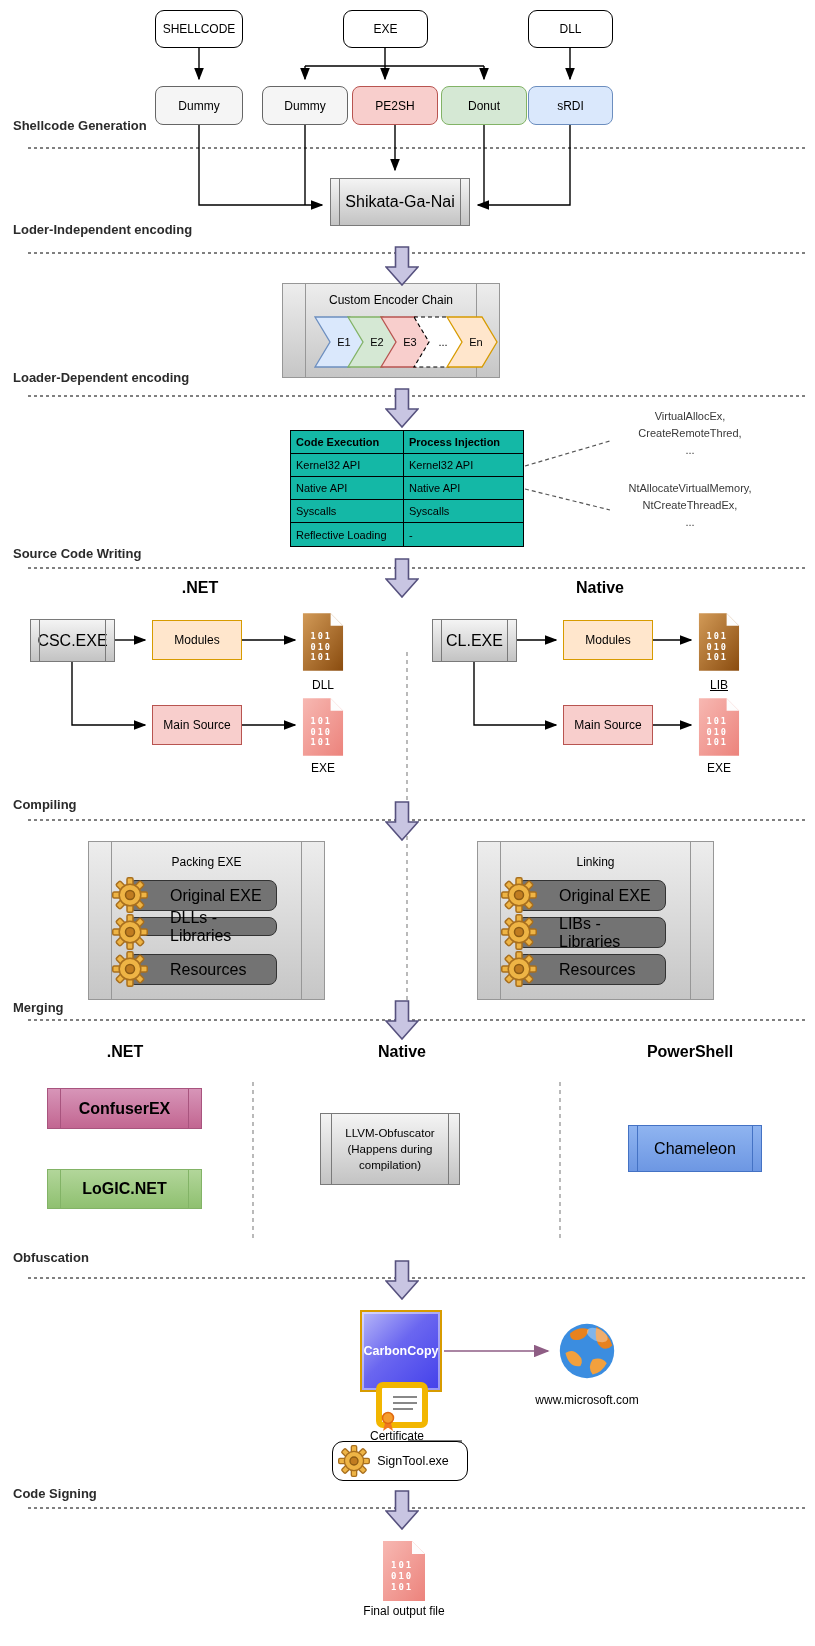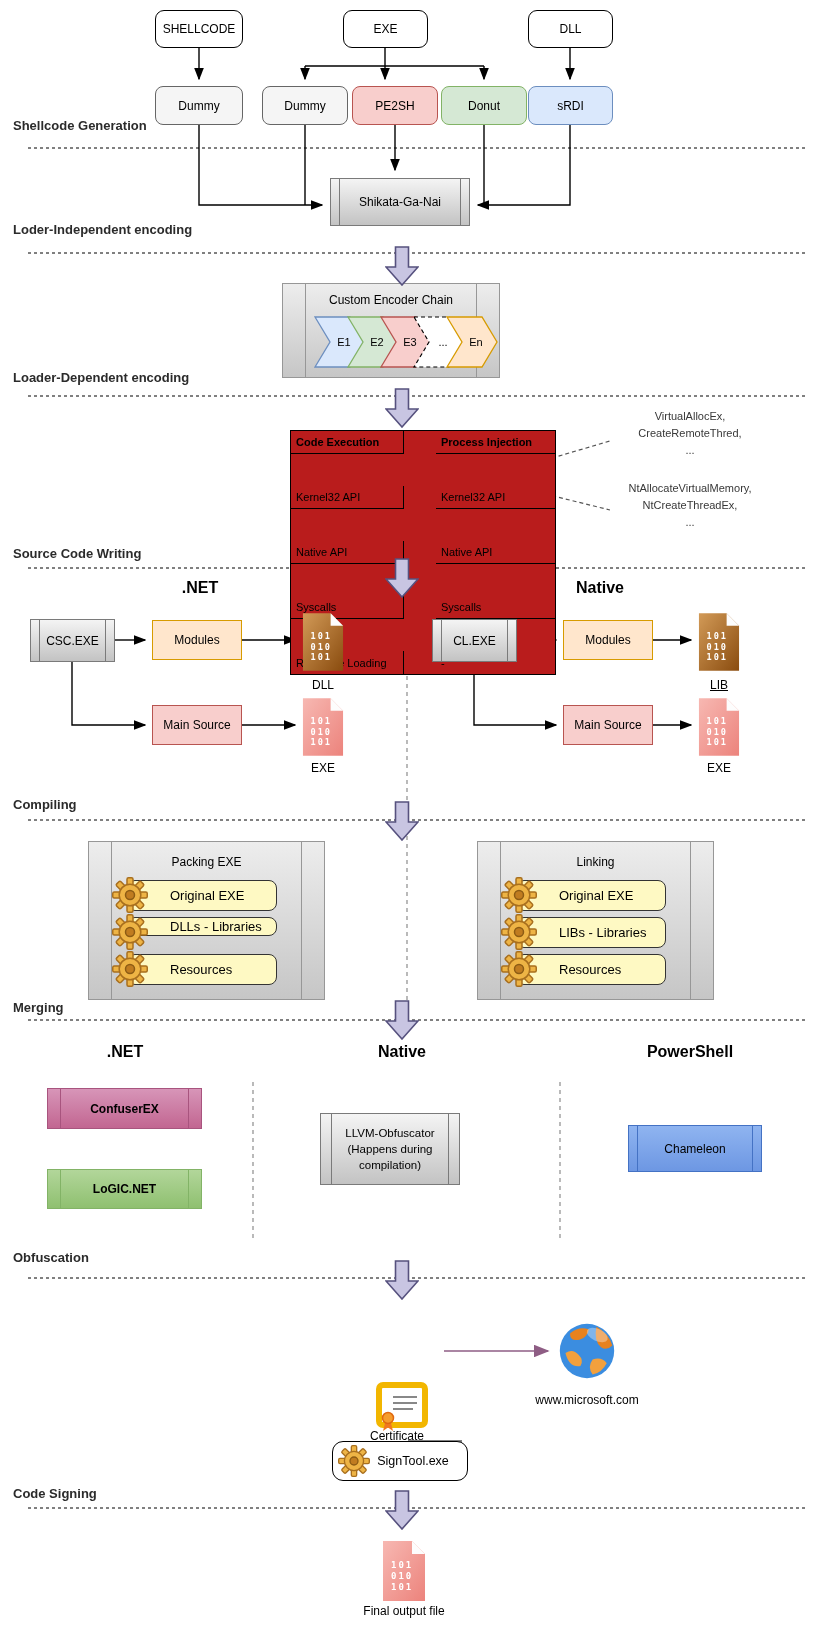--- a/index.html
+++ b/index.html
@@ -8,39 +8,39 @@
   .abs{position:absolute;}
   .node{position:absolute;display:flex;align-items:center;justify-content:center;
         font-size:12px;box-sizing:border-box;text-align:center;z-index:2;}
   .rounded{border:1.5px solid #000;border-radius:9px;background:#fff;}
   .soft{border:1px solid #666;border-radius:8px;background:#f5f5f5;}
   .pink{background:#f8cecc;border-color:#b85450;}
   .green{background:#d5e8d4;border-color:#82b366;}
   .blue{background:#dae8fc;border-color:#6c8ebf;}
   .process{position:absolute;border:1px solid #7a7a7a;background:linear-gradient(#f4f4f4,#c3c3c3);
            box-sizing:border-box;display:flex;align-items:center;justify-content:center;
-           font-size:12px;text-align:center;z-index:2;}
+           font-size:16px;text-align:center;z-index:2;}
   .process .bar{position:absolute;top:0;bottom:0;width:0;border-left:1px solid #7a7a7a;}
   .bigbox{position:absolute;border:1px solid #979797;background:linear-gradient(#ededed,#c6c6c6);
           box-sizing:border-box;z-index:2;}
   .bigbox .bar{position:absolute;top:0;bottom:0;width:0;border-left:1px solid #979797;}
   .bigbox .title{position:absolute;left:0;right:0;text-align:center;font-size:12px;}
   .sec-label{position:absolute;font-size:13px;font-weight:700;color:#2b2b2b;z-index:2;white-space:nowrap;}
   .heading{position:absolute;font-size:16px;font-weight:700;text-align:center;z-index:2;}
   .small-label{position:absolute;font-size:12px;text-align:center;z-index:2;}
   .apitable{position:absolute;display:grid;grid-template-columns:113px 119px;border:1px solid #000;
-            background:#b91c1c;font-size:11px;z-index:2;gap:32px;}
+            background:#14b8a6;font-size:11px;z-index:2;}
   .apitable .cell{border-right:1px solid #000;border-bottom:1px solid #000;padding:0 5px;
                   display:flex;align-items:center;height:23px;box-sizing:border-box;}
   .apitable .cell:nth-child(even){border-right:none;}
   .apitable .cell:nth-child(9),.apitable .cell:nth-child(10){border-bottom:none;}
   .apitable .hdr{font-weight:700;}
   .annot{position:absolute;font-size:11px;color:#383838;text-align:center;line-height:17px;z-index:2;}
-  .whitebox{position:absolute;border:1.3px solid #333;border-radius:8px;background:#fef9c3;
-            display:flex;align-items:center;font-size:13px;padding-left:42px;box-sizing:border-box;z-index:3;}
+  .whitebox{position:absolute;border:1.3px solid #333;border-radius:8px;background:#737373;
+            display:flex;align-items:center;font-size:16px;padding-left:42px;box-sizing:border-box;z-index:3;}
   .gearwrap{position:absolute;z-index:4;}
   .flowarrow{position:absolute;z-index:5;}
   .stack{font-weight:700;}
   .conf{background:linear-gradient(#d795b8,#c26691);border-color:#a8547e;}
   .asaf{background:linear-gradient(#ffe98e,#fdd54a);border-color:#d6b656;}
   .logic{background:linear-gradient(#b2d69a,#8fc070);border-color:#82b366;}
   .chamel{background:linear-gradient(#8fb4f0,#6d97e3);border-color:#4472c4;}
   .carbon{position:absolute;border:2px solid #d79b00;box-sizing:border-box;
           background:linear-gradient(135deg,#b7b7f8 0%,#6a66f0 45%,#4340ea 100%);
           box-shadow:inset 0 0 0 2px rgba(255,255,255,.45);
@@ -359,20 +359,23 @@
   </div>
 
   <div class="process" style="left:320px;top:1113px;width:140px;height:72px;font-size:11.5px;line-height:16px;flex-direction:column;">
     <span class="bar" style="left:10px;"></span>
       <span class="bar" style="right:10px;"></span>
     <span>LLVM-Obfuscator</span>
     <span>(Happens during</span>
     <span>compilation)</span>
   </div>
 
+  <div class="carbon" style="left:360px;top:1310px;width:82px;height:82px;">
+    <span>CarbonCopy</span>
+  </div>
   <svg class="abs" style="left:557px;top:1320px;z-index:2;" width="60" height="62">
       <use href="#sym-globe"></use>
     </svg>
   <div class="small-label" style="left:507px;top:1393px;width:160px;">www.microsoft.com</div>
   <svg class="abs" style="left:376px;top:1382px;z-index:4;" width="52" height="50">
       <use href="#sym-cert"></use>
     </svg>
   <div class="small-label" style="left:337px;top:1429px;width:120px;">Certificate</div>
   <div class="signtool" style="left:332px;top:1441px;width:136px;height:40px;padding-left:26px;">
     <span>SignTool.exe</span>

